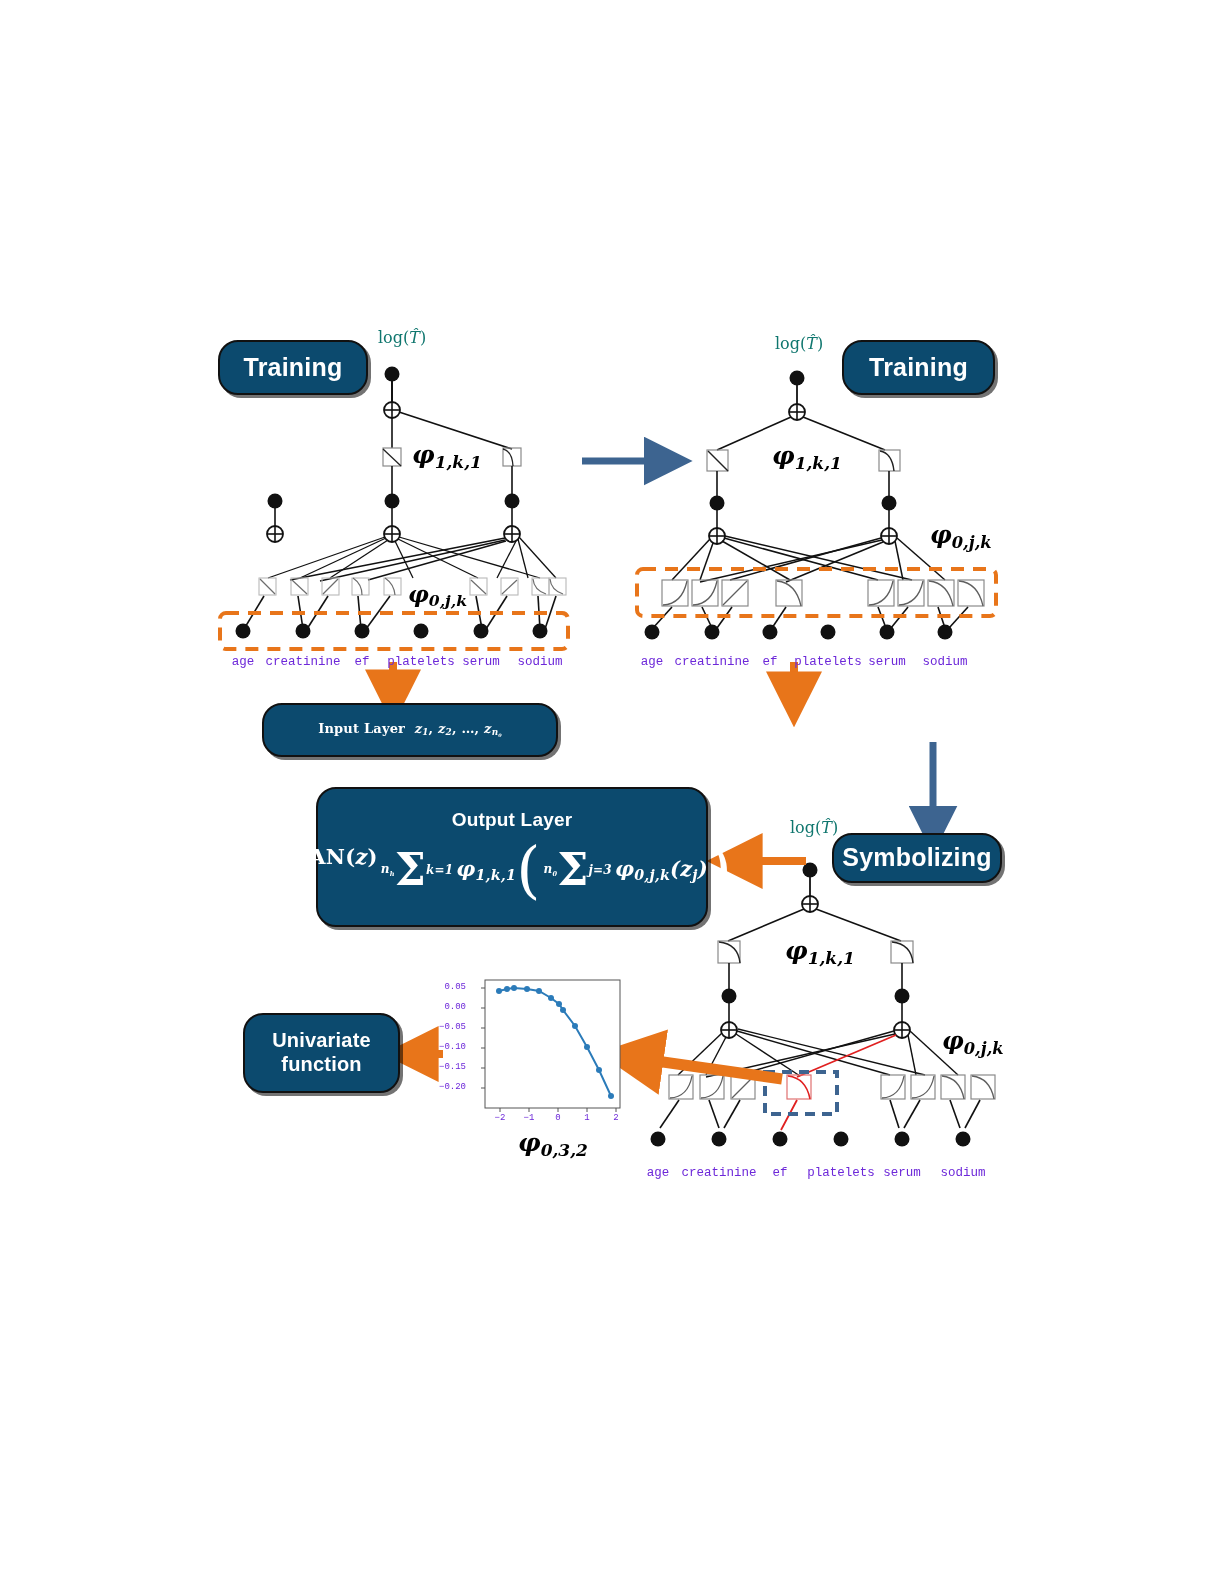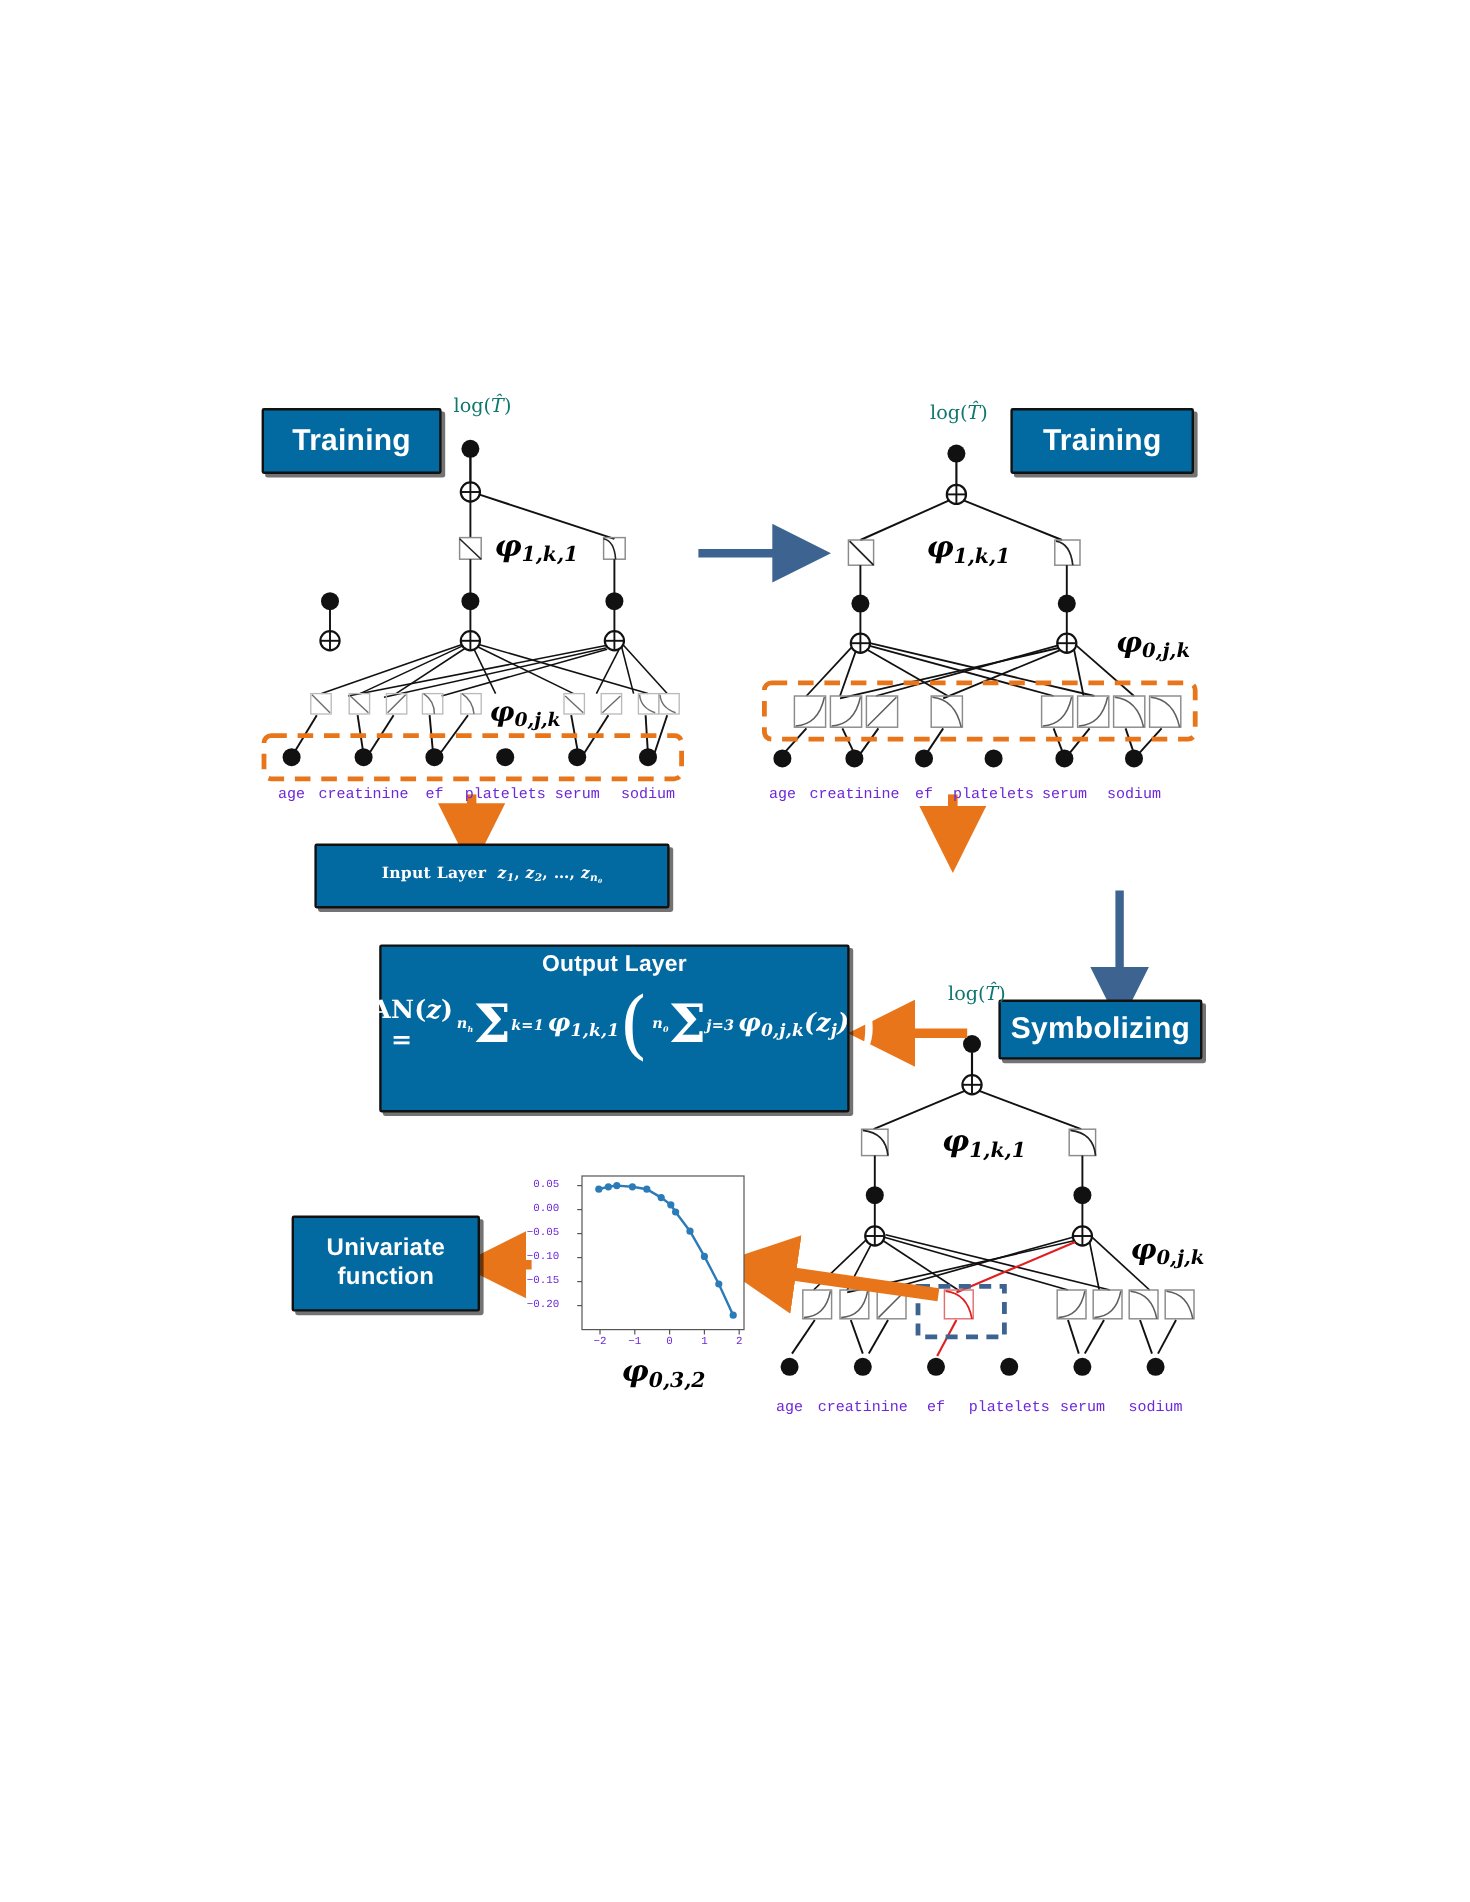--- a/index.html
+++ b/index.html
@@ -22,29 +22,28 @@
   }
   svg.layer {
     position: absolute;
     left: 0; top: 0;
     width: 1225px;
     height: 1585px;
     overflow: visible;
   }
   .badge {
     position: absolute;
-    background: #0369a1;
+    background: #0c4a6e;
     border: 2.5px solid #111111;
-    border-radius: 2px;
+    border-radius: 20px;
     color: #ffffff;
     font-weight: bold;
     display: flex;
     align-items: center;
     justify-content: center;
-    text-align: center;
     box-shadow: 3px 3px 0 rgba(0,0,0,0.55);
     box-sizing: border-box;
     line-height: 1.18;
     letter-spacing: 0.2px;
   }
   .badge.stage-badge { font-size: 25px; }
   .badge.info { font-size: 13px; padding: 8px 14px; }
   .badge.big { font-size: 19px; flex-direction: column; }
   .mathlabel {
     position: absolute;
@@ -447,21 +446,21 @@
   </div>
 
   <div class="badge info" style="left:262px; top:703px; width:296px; height:54px;">
     <span class="fm">
       <b>Input Layer</b>
       &nbsp;<i>z</i><span class="sub">1</span>, <i>z</i><span class="sub">2</span>, …, <i>z</i><span class="sub">n<span class="subsub">0</span></span>
     </span>
   </div>
 
 
-  <div class="badge big" style="left:316px; top:787px; width:392px; height:140px; justify-content:flex-start; padding-top:4px;">
+  <div class="badge big" style="left:316px; top:787px; width:392px; height:140px; justify-content:flex-start; padding-top:20px;">
     <span style="font-size:19px;">Output Layer</span>
     <div class="formula-wrap" style="margin-top:14px; font-size:21px;">
       <span style="font-weight:bold;">KAN(<i>z</i>) =</span>
       <span class="bigsum">
         <span class="lim">n<span class="subsub">h</span></span>
         <span class="sigma">Σ</span>
         <span class="lim">k=1</span>
       </span>
       <span style="font-style:italic; font-weight:bold;">φ<span class="sub">1,k,1</span></span>
       <span class="paren">(</span>

